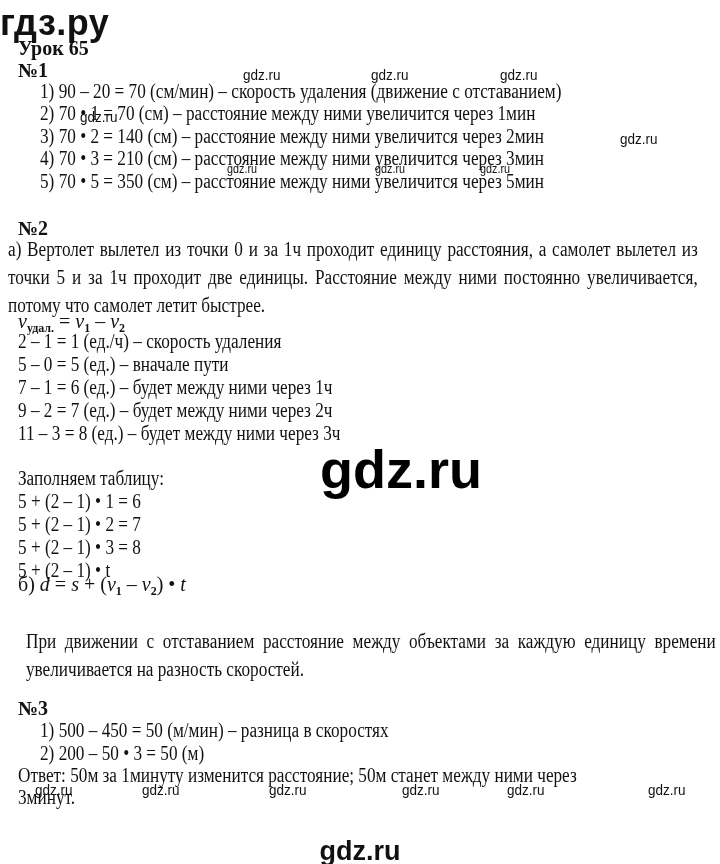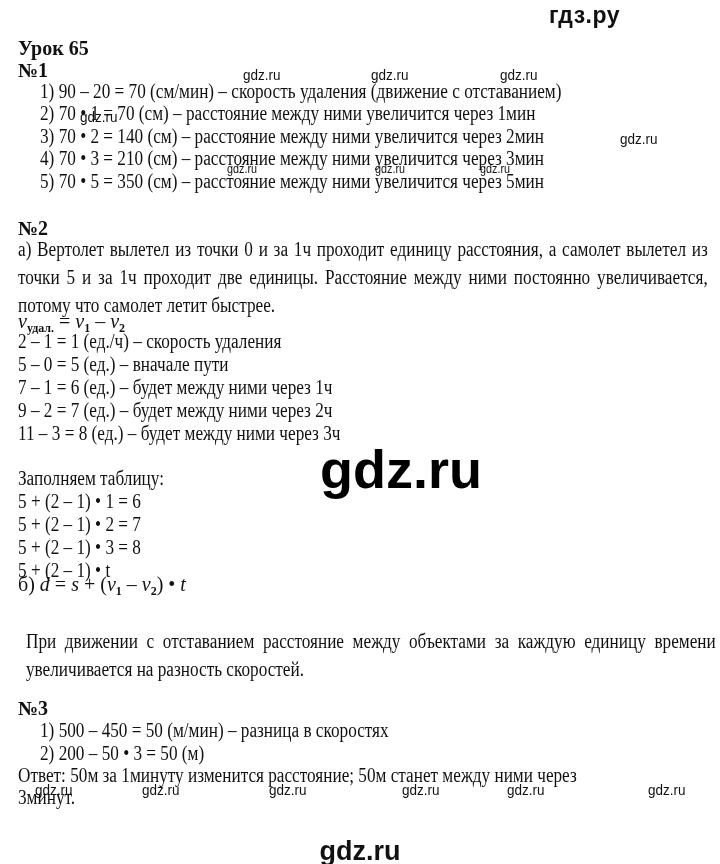--- a/index.html
+++ b/index.html
@@ -1,20 +1,20 @@
 <!DOCTYPE html>
 <html><head>
 <meta charset="utf-8">
 <style>
   html, body { margin: 0; padding: 0; background: #ffffff; }
   body { width: 720px; height: 864px; position: relative; overflow: hidden; color: #111; }
   .serif { font-family: "Liberation Serif", "DejaVu Serif", serif; }
   .site-title {
-    position: absolute; left: 0; top: 2px; width: 620px; text-align: right;
-    font-family: "Liberation Sans", "DejaVu Sans", sans-serif; font-weight: bold; font-size: 23px; letter-spacing: 0.5px;
+    position: absolute; left: 0; top: 2px; width: 620px; text-align: left;
+    font-family: "Liberation Sans", "DejaVu Sans", sans-serif; font-weight: bold; font-size: 36px; letter-spacing: 0.5px;
   }
   .abs { position: absolute; white-space: nowrap; }
   .t { font-family: "Liberation Serif", "DejaVu Serif", serif; font-size: 20px; transform: scaleX(0.86); transform-origin: left top; }
   .h { font-family: "Liberation Serif", "DejaVu Serif", serif; font-size: 20px; font-weight: bold; }
   .wm { position: absolute; font-family: "Liberation Sans", "DejaVu Sans", sans-serif; font-size: 15px; color: #111; transform: scaleX(0.9); transform-origin: left top; }
   .wm-big { position: absolute; font-family: "Liberation Sans", "DejaVu Sans", sans-serif; font-weight: bold; font-size: 54px; color: #000; }
   .wm-bottom { position: absolute; left: 0; width: 720px; text-align: center; font-family: "Liberation Sans", "DejaVu Sans", sans-serif; font-weight: bold; font-size: 27px; }
   .justify { font-family: "Liberation Serif", "DejaVu Serif", serif; font-size: 20px; width: 690px; text-align: justify; line-height: 28px; white-space: normal; }
   .justify-inner { display: inline-block; width: 802px; transform: scaleX(0.86); transform-origin: left top; text-align: justify; text-align-last: left; }
   i { font-style: italic; }
@@ -31,21 +31,21 @@
   <div class="abs h" style="left:18px; top:59px;">№1</div>
   <div class="abs t" style="left:40px; top:80px;">1) 90 – 20 = 70 (см/мин) – скорость удаления (движение с отставанием)</div>
   <div class="abs t" style="left:40px; top:102px;">2) 70 • 1 = 70 (см) – расстояние между ними увеличится через 1мин</div>
   <div class="abs t" style="left:40px; top:125px;">3) 70 • 2 = 140 (см) – расстояние между ними увеличится через 2мин</div>
   <div class="abs t" style="left:40px; top:147px;">4) 70 • 3 = 210 (см) – расстояние между ними увеличится через 3мин</div>
   <div class="abs t" style="left:40px; top:170px;">5) 70 • 5 = 350 (см) – расстояние между ними увеличится через 5мин</div>
 </section>
 
 <section>
   <div class="abs h" style="left:18px; top:217px;">№2</div>
-  <div class="abs justify" style="left:18px; top:235px;">
+  <div class="abs justify" style="left:8px; top:235px;">
     <span class="justify-inner">а) Вертолет вылетел из точки 0 и за 1ч проходит единицу расстояния, а самолет вылетел из точки 5 и за 1ч проходит две единицы. Расстояние между ними постоянно увеличивается, потому что самолет летит быстрее.</span>
   </div>
   <div class="abs serif" style="left:18px; top:310px; font-size:20px;">
     <i>v</i><sub>удал.</sub><span> = </span><i>v</i><sub>1</sub><span> – </span><i>v</i><sub>2</sub>
   </div>
   <div class="abs t" style="left:18px; top:330px;">2 – 1 = 1 (ед./ч) – скорость удаления</div>
   <div class="abs t" style="left:18px; top:353px;">5 – 0 = 5 (ед.) – вначале пути</div>
   <div class="abs t" style="left:18px; top:376px;">7 – 1 = 6 (ед.) – будет между ними через 1ч</div>
   <div class="abs t" style="left:18px; top:399px;">9 – 2 = 7 (ед.) – будет между ними через 2ч</div>
   <div class="abs t" style="left:18px; top:422px;">11 – 3 = 8 (ед.) – будет между ними через 3ч</div>

